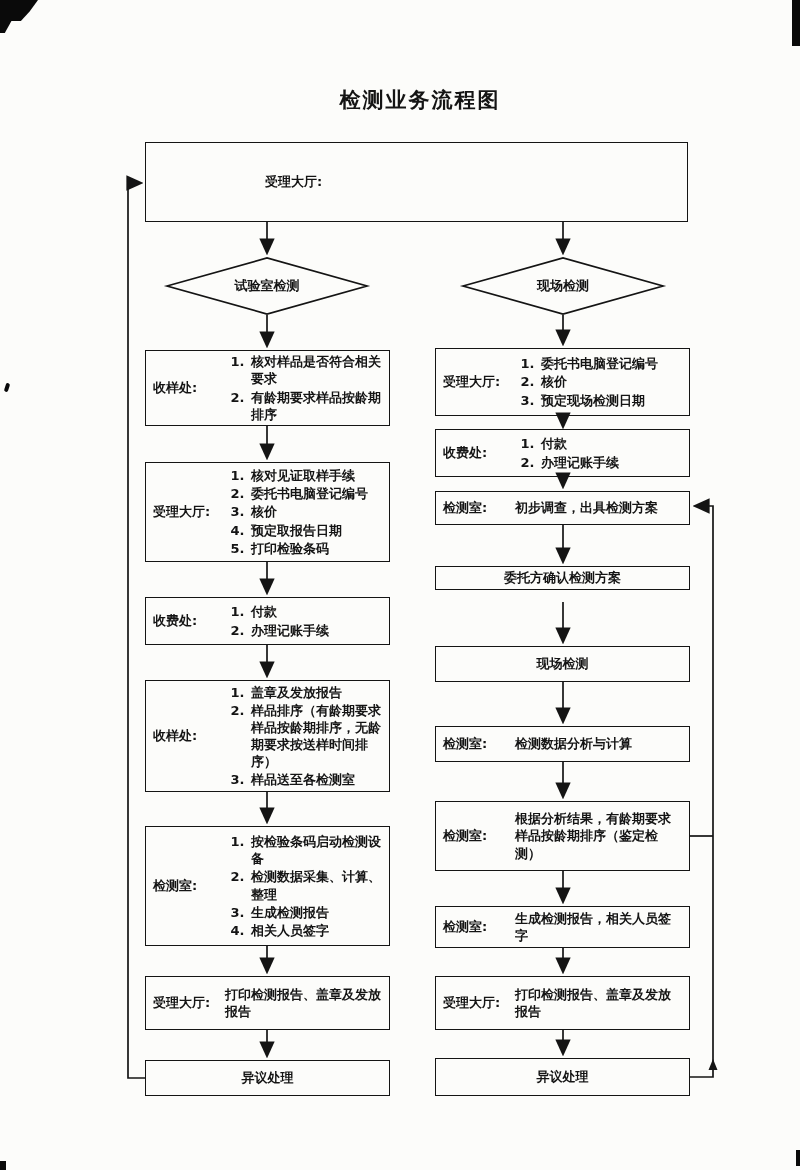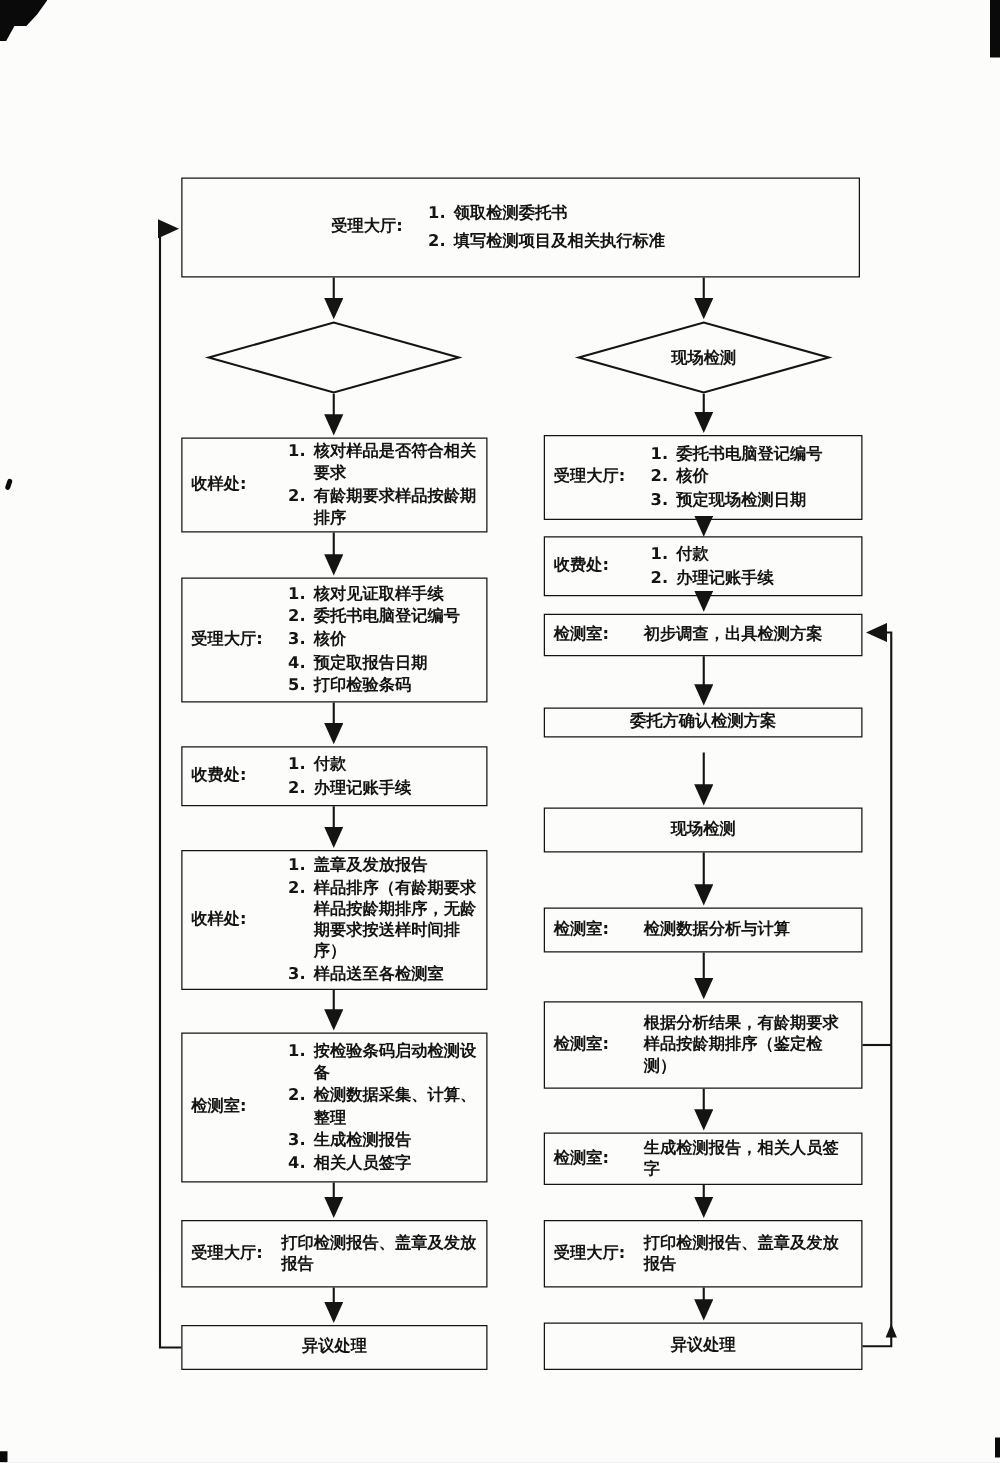--- a/index.html
+++ b/index.html
@@ -71,29 +71,27 @@
       <path d="M690,836 H713"></path>
 
       <polygon points="167,286 267,258 367,286 267,314"></polygon>
       <polygon points="463,286 563,258 663,286 563,314"></polygon>
     </g>
     <g fill="#141414" stroke="none">
       <polygon points="708.5,1070 717.5,1070 713,1059"></polygon>
     </g>
   </svg>
 
+  <div class="title">检测业务流程图</div>
 
   <div class="node topbox" style="left:145px;top:142px;width:543px;height:80px;">
     <span class="lbl w">受理大厅:</span>
-    <ol>
-      <li>领取检测委托书</li>
-      <li>填写检测项目及相关执行标准</li>
-    </ol>
-  </div>
-
+  </div>
+
+  <div class="dlabel" style="left:167px;top:258px;width:200px;height:56px;">试验室检测</div>
   <div class="dlabel" style="left:463px;top:258px;width:200px;height:56px;">现场检测</div>
 
   <div class="node" style="left:145px;top:350px;width:245px;height:76px;">
     <span class="lbl w">收样处:</span>
     <ol>
       <li>核对样品是否符合相关要求</li>
       <li>有龄期要求样品按龄期排序</li>
     </ol>
   </div>
 

